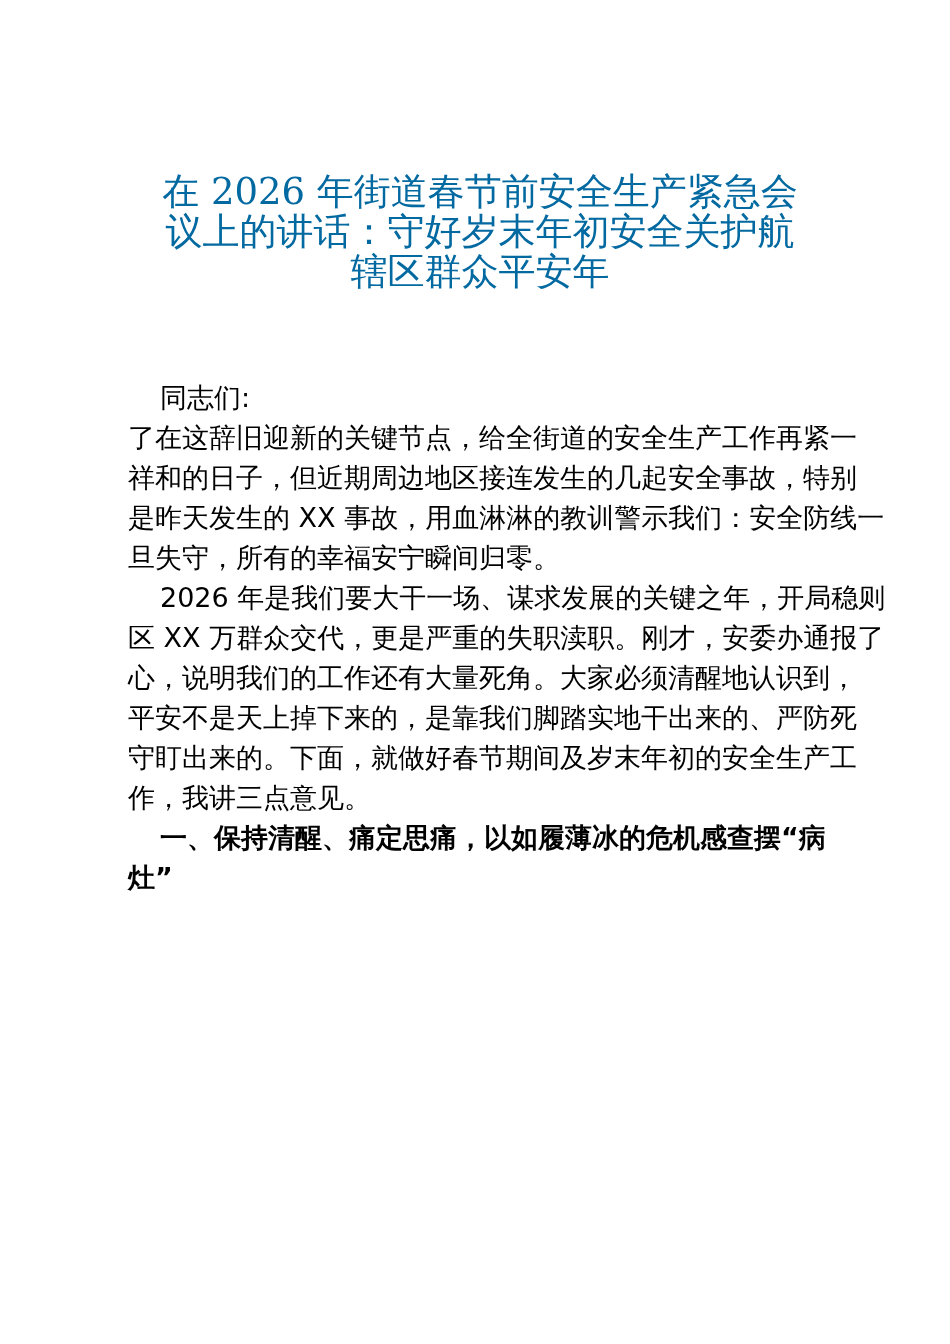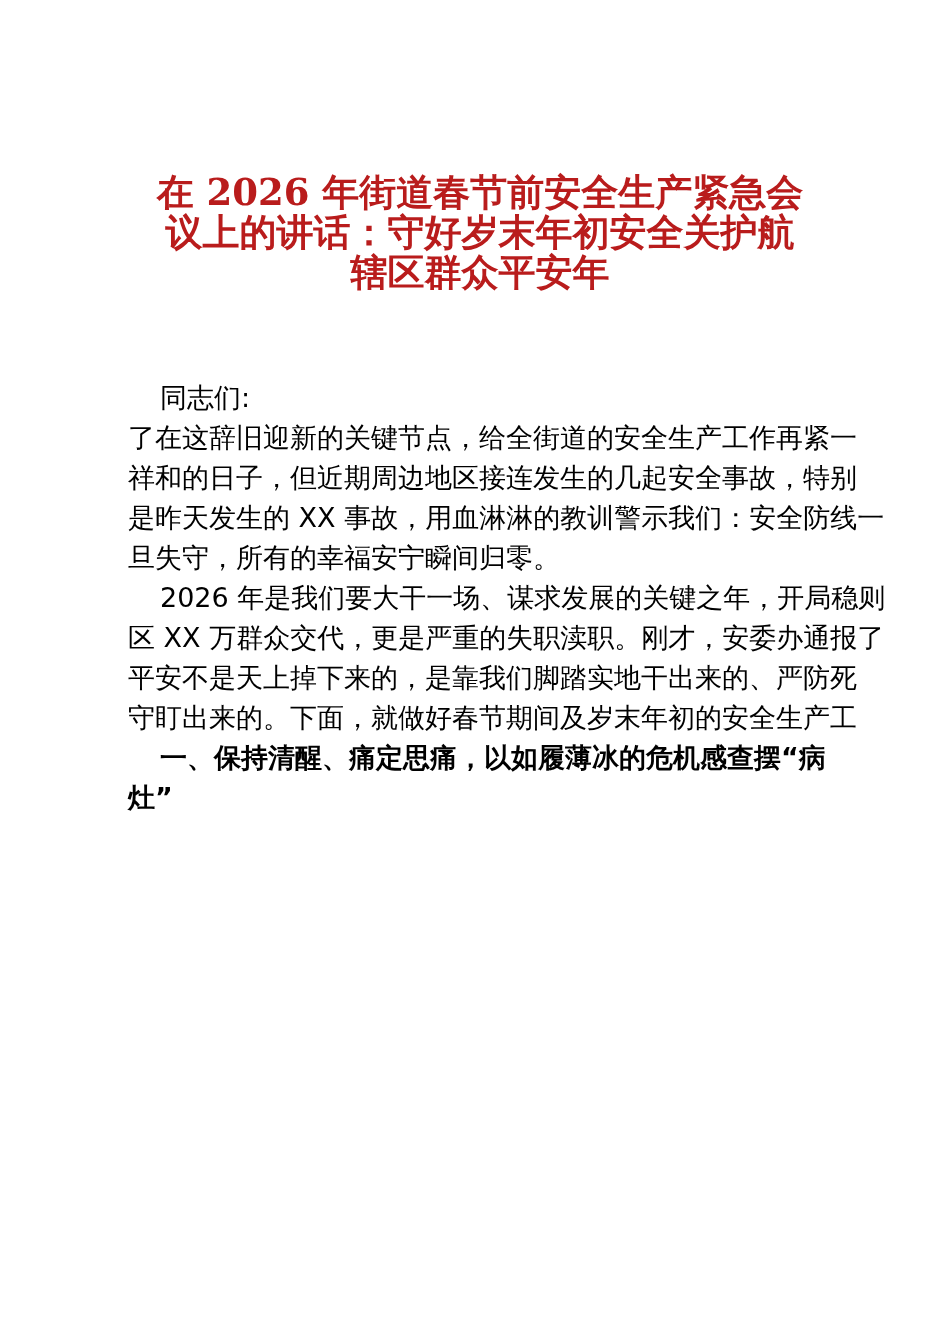--- a/index.html
+++ b/index.html
@@ -1,22 +1,22 @@
 <!DOCTYPE html>
 <html><head>
 <meta charset="utf-8">
 <style>
   html, body { margin: 0; padding: 0; background: #ffffff; }
   body { width: 950px; height: 1344px; position: relative; overflow: hidden; }
   .page { position: absolute; left: 0; top: 0; width: 950px; height: 1344px; background: #fff; }
   .title {
     position: absolute; left: 120px; top: 166px; width: 720px;
     font-family: "DejaVu Serif", "Liberation Serif", serif;
-    font-weight: bold; font-size: 37px; line-height: 52px;
-    color: #b91c1c; text-align: center; letter-spacing: 0px;
+    font-weight: normal; font-size: 37px; line-height: 52px;
+    color: #0369a1; text-align: center; letter-spacing: 0px;
   }
   .title .line { display: block; white-space: nowrap; }
   .body {
     position: absolute; left: 128px; top: 378px; width: 700px;
     font-family: "DejaVu Sans", "Liberation Sans", sans-serif;
     font-size: 27px; line-height: 40px; color: #000;
   }
   .line { display: block; white-space: nowrap; height: 40px; }
   .indent { padding-left: 32px; }
   .heading { font-weight: bold; }
@@ -37,22 +37,24 @@
     <div>
       <span class="line">了在这辞旧迎新的关键节点，给全街道的安全生产工作再紧一</span>
       <span class="line">祥和的日子，但近期周边地区接连发生的几起安全事故，特别</span>
       <span class="line">是昨天发生的 XX 事故，用血淋淋的教训警示我们：安全防线一</span>
       <span class="line">旦失守，所有的幸福安宁瞬间归零。</span>
     </div>
 
     <div>
       <span class="line indent">2026 年是我们要大干一场、谋求发展的关键之年，开局稳则</span>
       <span class="line">区 XX 万群众交代，更是严重的失职渎职。刚才，安委办通报了</span>
+      <span class="line">心，说明我们的工作还有大量死角。大家必须清醒地认识到，</span>
       <span class="line">平安不是天上掉下来的，是靠我们脚踏实地干出来的、严防死</span>
       <span class="line">守盯出来的。下面，就做好春节期间及岁末年初的安全生产工</span>
+      <span class="line">作，我讲三点意见。</span>
     </div>
 
     <div class="heading">
       <span class="line indent">一、保持清醒、痛定思痛，以如履薄冰的危机感查摆“病</span>
       <span class="line">灶”</span>
     </div>
   </div>
 </div>
 
 </body></html>

